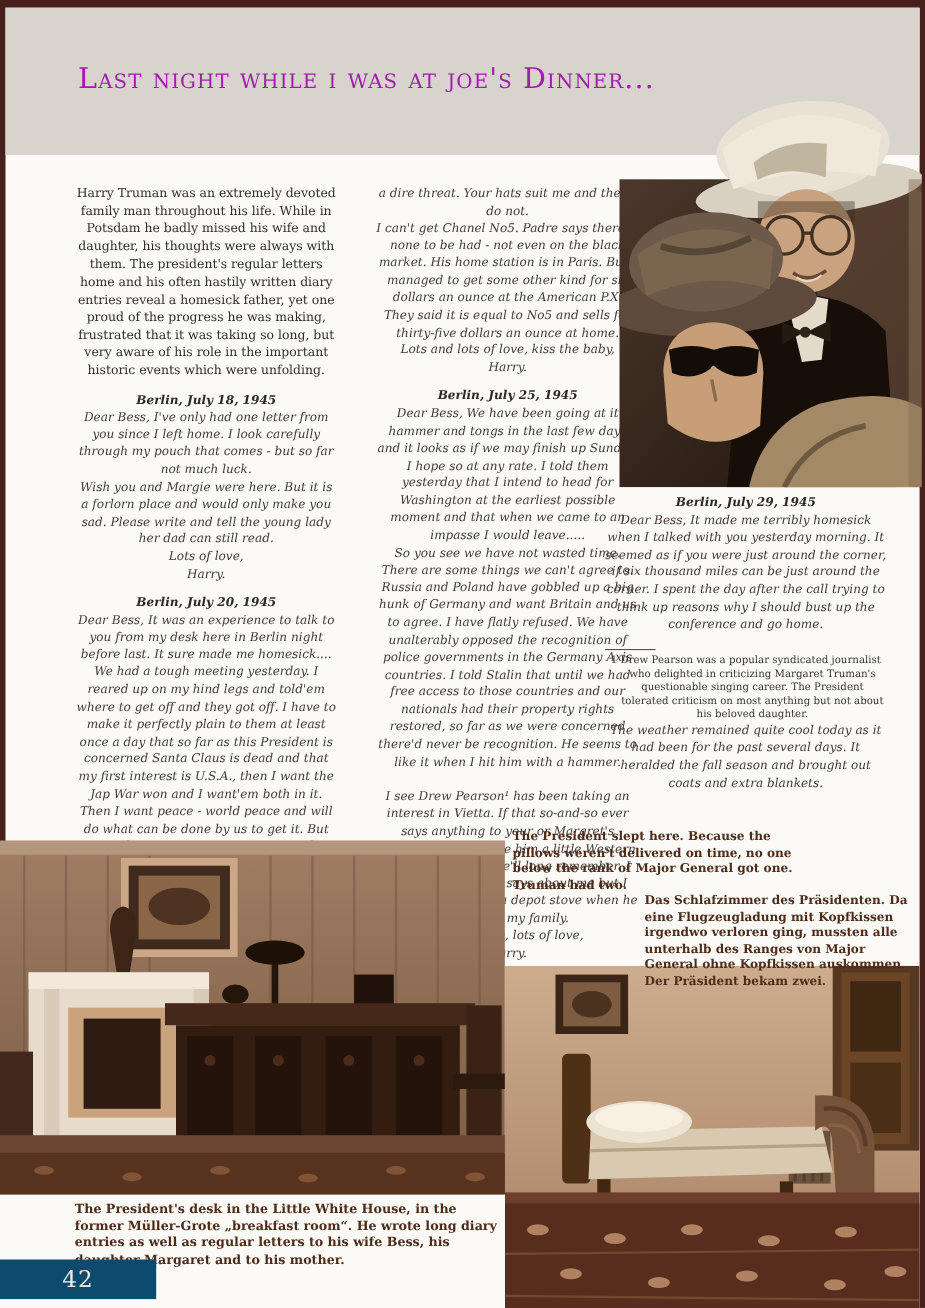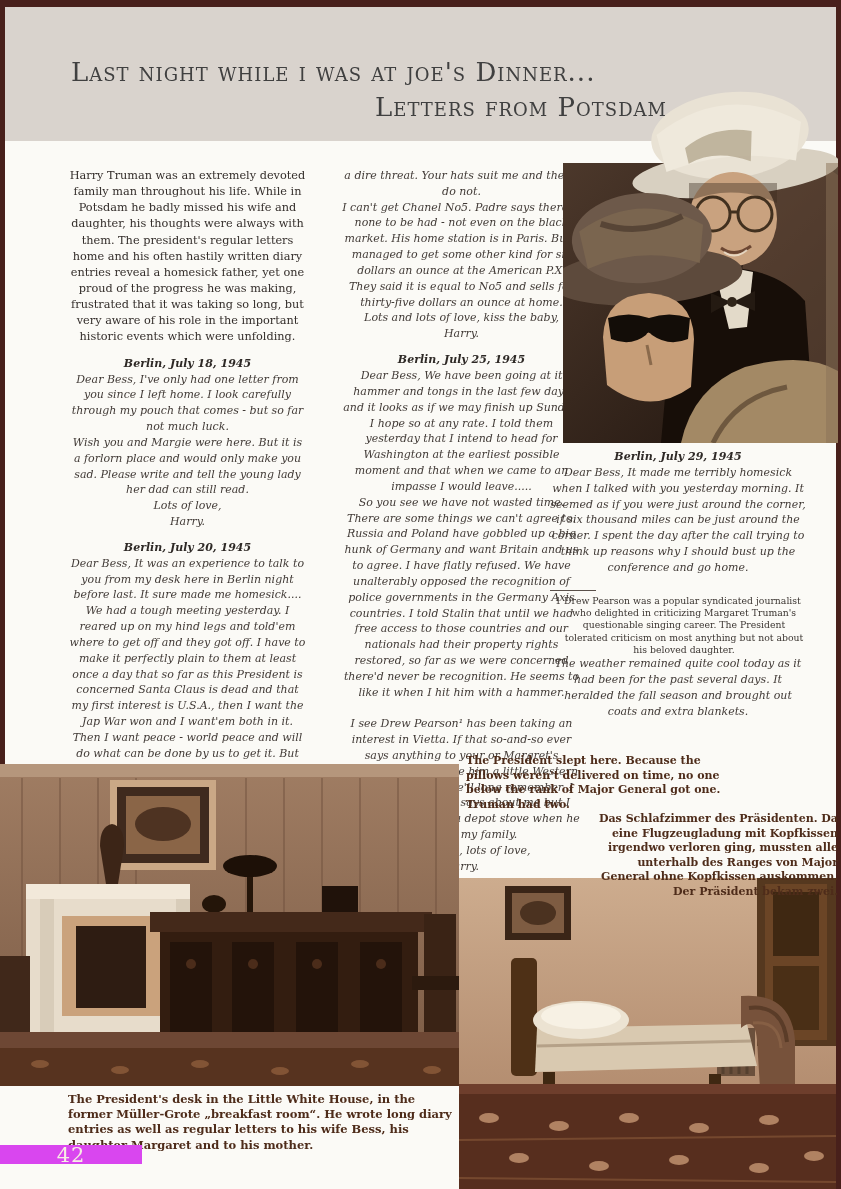--- a/index.html
+++ b/index.html
@@ -9,21 +9,21 @@
     font-family:"DejaVu Serif", serif;
   }
   
   .strip-top{position:absolute;left:0;top:0;width:841px;height:7px;background:#48201b;}
   .strip-left{position:absolute;left:0;top:0;width:5px;height:766px;background:#48201b;}
   .strip-right{position:absolute;right:0;top:0;width:5px;height:1189px;background:#48201b;}
   
   .header-band{position:absolute;left:5px;top:7px;width:831px;height:134px;background:#d9d3cd;}
   .title-wrap{position:absolute;left:66px;top:48px;width:596px;}
   .title-line{
-    font-variant:small-caps;color:#404040;font-size:26px;line-height:1.35;
+    font-variant:small-caps;color:#a21caf;font-size:26px;line-height:1.35;
     letter-spacing:1px;white-space:nowrap;font-weight:500;
   }
   .title-line2{text-align:right;}
   
   .col{position:absolute;color:#413a36;text-align:center;}
   .col1{left:68px;top:168px;width:239px;}
   .col2{left:318px;top:168px;width:239px;margin-left:24px;}
   .col3{left:550px;top:450px;width:256px;}
   .intro{font-size:11.3px;line-height:1.43;color:#332d2a;}
   .letter-h{font-style:italic;font-weight:bold;font-size:11px;color:#2e2926;margin:11px 0 2px 0;}
@@ -35,40 +35,39 @@
   .truman-photo{position:absolute;left:563px;top:85px;width:275px;height:358px;}
   .truman-photo svg{display:block;}
   .photo-caption{
     position:absolute;left:162px;top:246px;width:100px;
     color:#f3ede2;font-weight:bold;font-size:11.5px;line-height:1.45;white-space:pre-line;
   }
   .desk-photo{position:absolute;left:0;top:764px;width:459px;height:322px;}
   .bedroom-photo{position:absolute;left:459px;top:878px;width:377px;height:311px;}
   .caption-bold{font-weight:bold;color:#4e2c1a;font-size:11px;line-height:1.32;}
   .bed-caption-en{position:absolute;left:466px;top:754px;width:262px;}
-  .bed-caption-de{position:absolute;left:586px;top:812px;width:252px;text-align:right;font-size:11px;}
+  .bed-caption-de{position:absolute;left:586px;top:812px;width:252px;text-align:left;font-size:11px;}
   .desk-caption{position:absolute;left:68px;top:1092px;width:392px;font-size:11.5px;}
   
   .page-banner{
-    position:absolute;left:0;top:1145px;width:142px;height:19px;background:#d946ef;
+    position:absolute;left:0;top:1145px;width:142px;height:36px;background:#0c4a6e;
     display:flex;align-items:center;justify-content:center;
   }
   .page-number{color:#f6eee3;font-size:21px;letter-spacing:1px;}
 </style>
 </head>
 <body>
 
 <div class="strip-top"></div>
 <div class="strip-left"></div>
 <div class="strip-right"></div>
 
 <div class="header-band">
   <div class="title-wrap">
     <div class="title-line">Last night while i was at joe's Dinner...</div>
-    <div class="title-line title-line2">Letters from Potsdam</div>
   </div>
 </div>
 
 <div class="col col1">
   <div class="intro">Harry Truman was an extremely devoted family man throughout his life. While in Potsdam he badly missed his wife and daughter, his thoughts were always with them. The president's regular letters home and his often hastily written diary entries reveal a homesick father, yet one proud of the progress he was making, frustrated that it was taking so long, but very aware of his role in the important historic events which were unfolding.</div>
   <div class="letter-h">Berlin, July 18, 1945</div>
   <div class="letter-b">Dear Bess, I've only had one letter from you since I left home. I look carefully through my pouch that comes - but so far not much luck.
 Wish you and Margie were here. But it is a forlorn place and would only make you sad. Please write and tell the young lady her dad can still read.
 Lots of love,
 Harry.</div>

